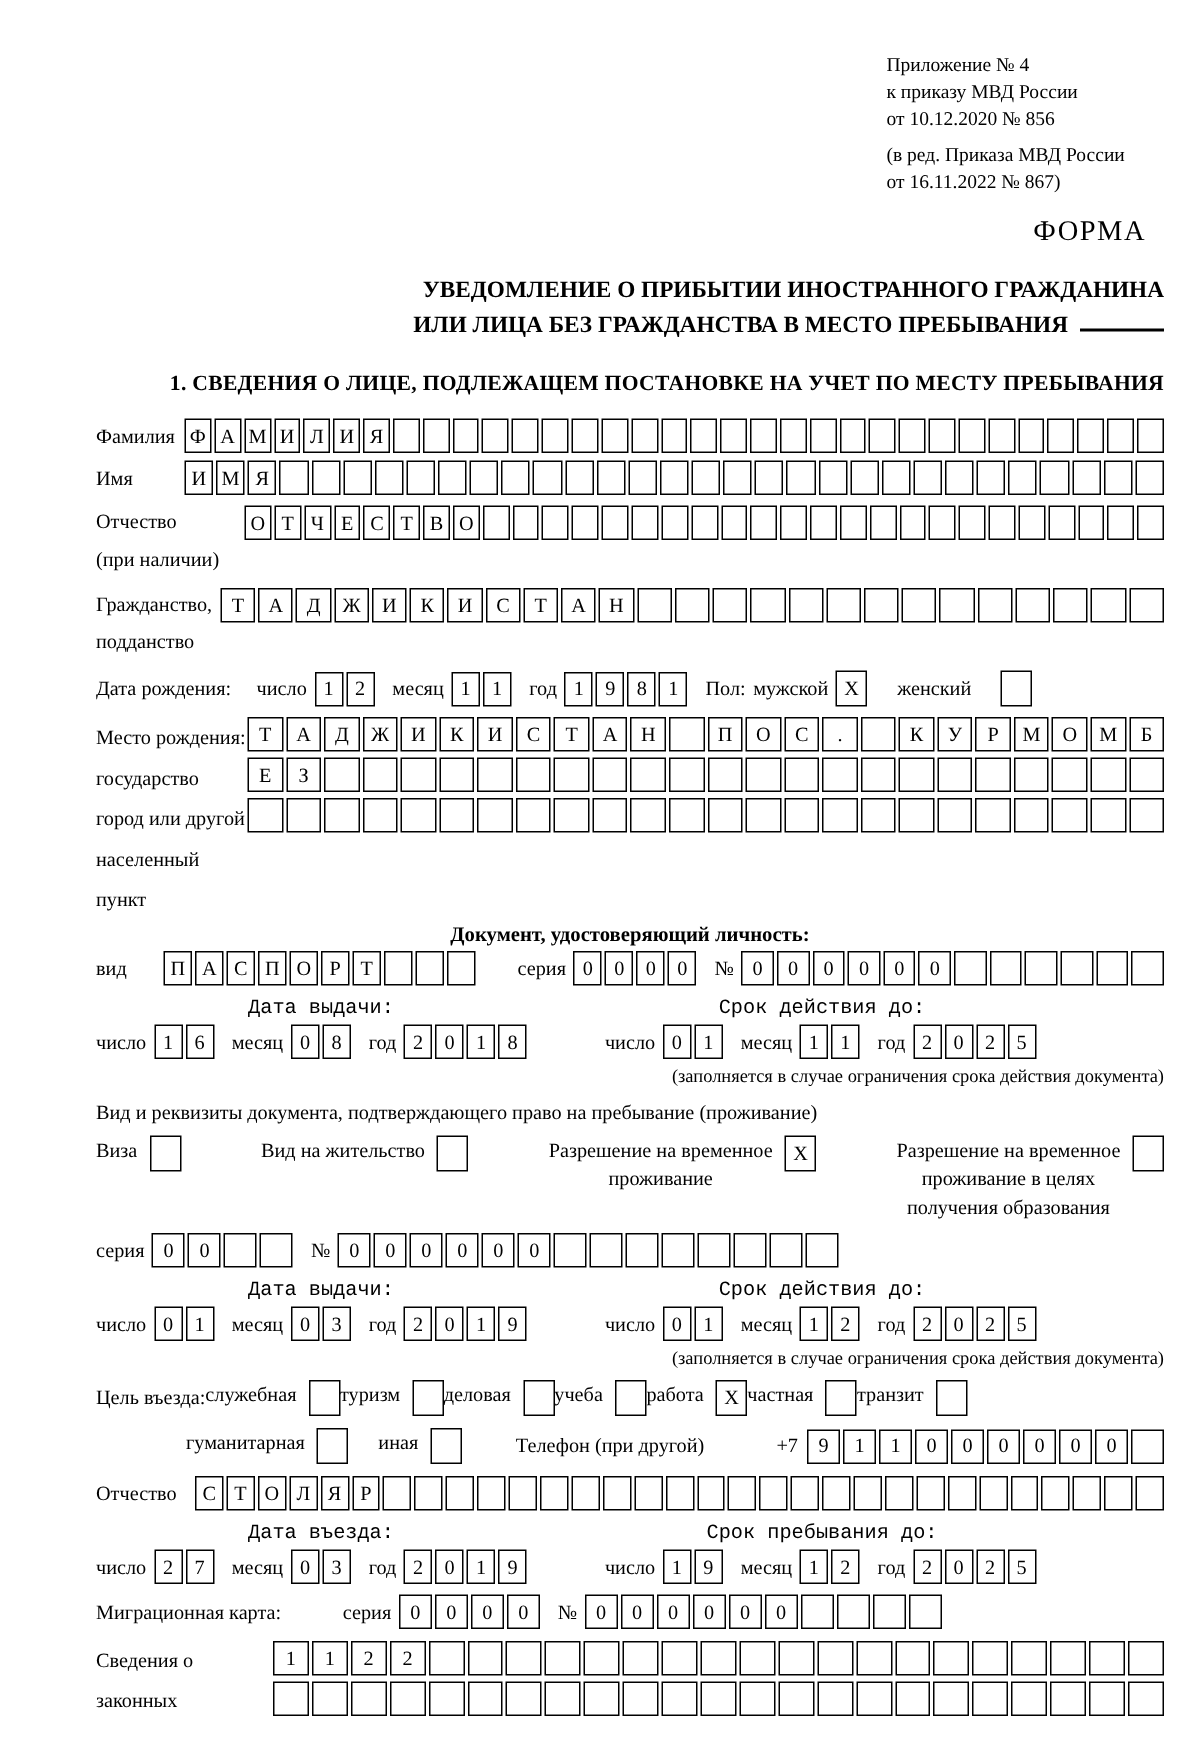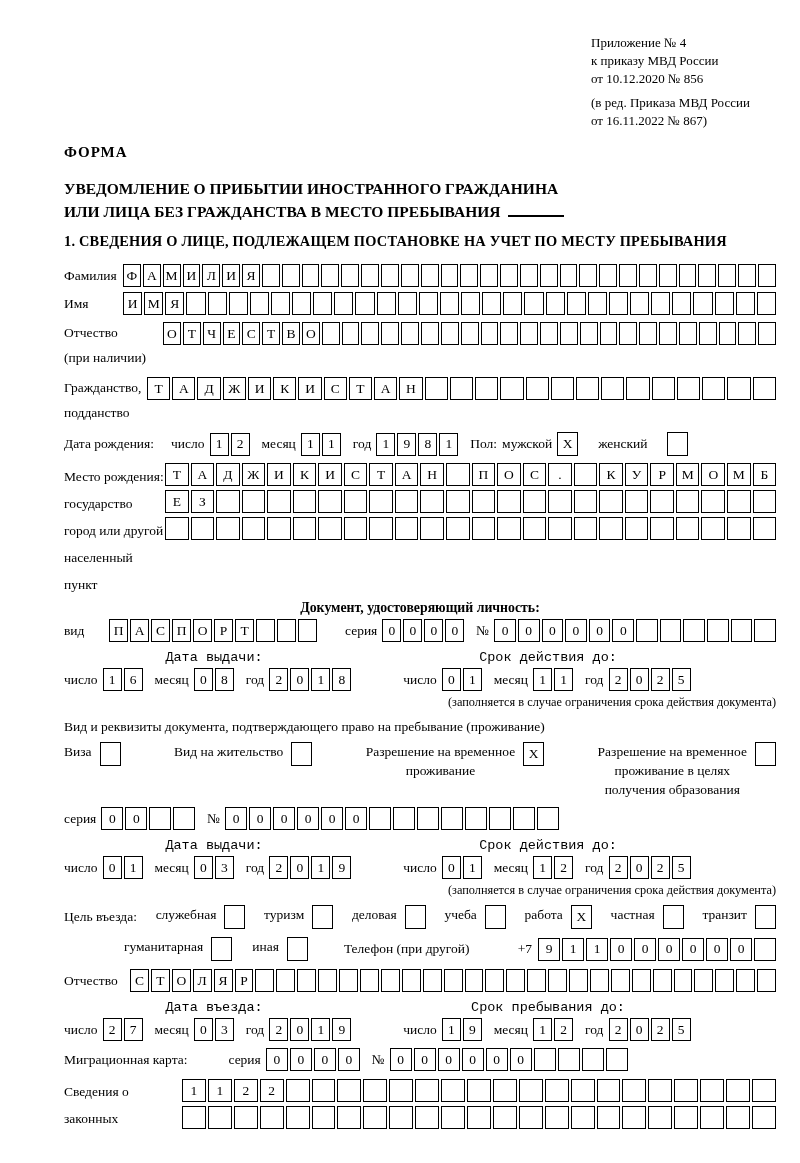--- a/index.html
+++ b/index.html
@@ -1,24 +1,24 @@
 <!DOCTYPE html>
 <html><head>
 <meta charset="utf-8">
 <style>
   html,body{margin:0;padding:0;background:#fff;}
   .page{width:800px;height:1163px;box-sizing:border-box;position:relative;overflow:hidden;
         background:#fff;color:#000;font-family:"Liberation Serif","DejaVu Serif",serif;
         font-size:13.5px;padding:34px 24px 20px 64px;}
   .annex{margin-left:auto;width:185px;line-height:18px;font-size:13px;}
   .annex .gap{margin-top:6px;}
-  .forma{font-weight:bold;font-size:15px;margin-top:14px;padding-right:12px;letter-spacing:1px;}
-  .title{text-align:left;font-weight:bold;font-size:15.5px;line-height:23px;margin-top:16px;}
+  .forma{text-align:right;font-weight:normal;font-size:19px;margin-top:14px;padding-right:12px;letter-spacing:1px;}
+  .title{text-align:right;font-weight:bold;font-size:15.5px;line-height:23px;margin-top:16px;}
   .blank{display:inline-block;width:56px;border-bottom:2px solid #000;height:14px;margin-left:8px;}
-  .sect{font-weight:bold;font-size:14.4px;margin-top:10px;letter-spacing:.2px;}
+  .sect{font-weight:bold;font-size:14.4px;margin-top:20px;letter-spacing:.2px;text-align:right;}
   .row{display:flex;align-items:flex-start;margin-top:5px;}
   .lbl{flex:none;line-height:23px;}
   .cells{display:flex;flex:1 1 0;gap:2px;min-width:0;}
   .cells .cell{flex:1 1 0;height:23px;border:1.5px solid #000;box-sizing:border-box;
         display:flex;align-items:center;justify-content:center;font-size:13.5px;background:#fff;min-width:0;}
   .cells.fixed{flex:none;}
   .cells.fixed .cell{flex:0 0 19px;}
   .cells.fixed.w22 .cell{flex:0 0 22px;}
   .cb{flex:none;display:flex;}
   .cb .cell{flex:0 0 21px;height:24px;border:1.5px solid #000;box-sizing:border-box;
@@ -515,21 +515,21 @@
       <div class="cells fixed">
           <div class="cell">2</div>
           <div class="cell">0</div>
           <div class="cell">2</div>
           <div class="cell">5</div>
         </div>
     </div>
   </div>
   <div class="note">(заполняется в случае ограничения срока действия документа)</div>
 
-  <div class="row" style="justify-content:space-between;align-items:center;margin-top:7px;">
+  <div class="row" style="justify-content:flex-start;align-items:center;margin-top:7px;">
     <span>Цель въезда:</span>
     <div class="opt">
         <div class="optlines">служебная</div>
         <div class="cb">
           <div class="cell"></div>
         </div>
       </div>
     <div class="opt">
         <div class="optlines">туризм</div>
         <div class="cb">

